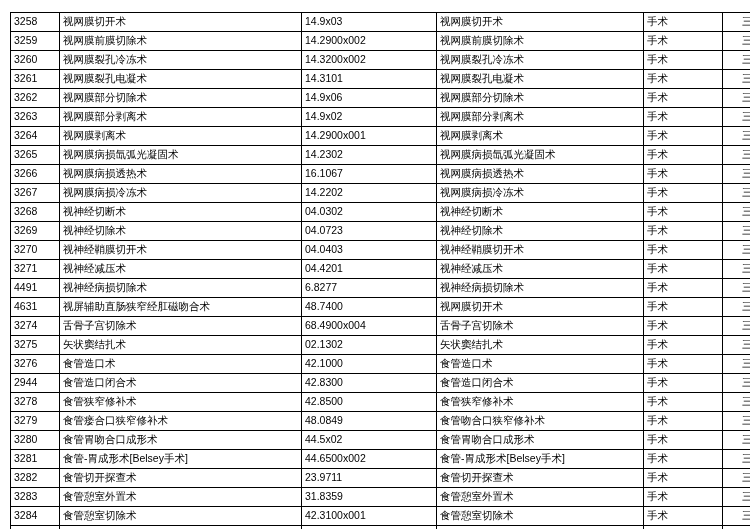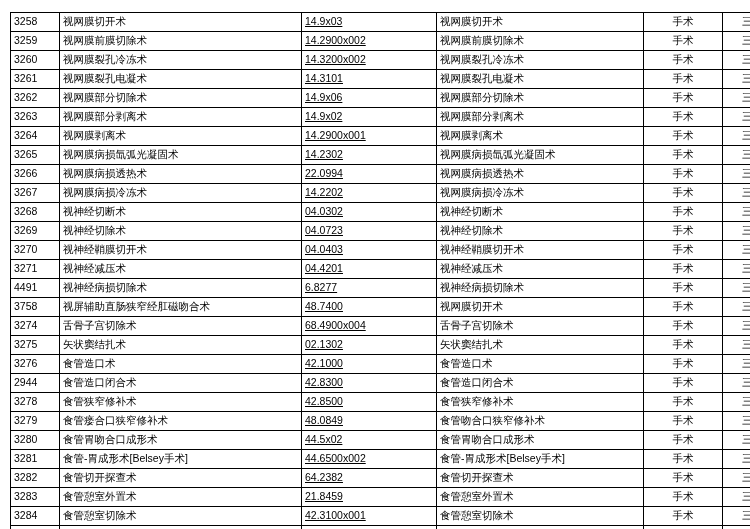--- a/index.html
+++ b/index.html
@@ -44,30 +44,29 @@
   }
   td.c-name {
     width: 235px;
     text-align: left;
     padding-left: 5px;
   }
   td.c-icd {
     width: 128px;
     text-align: left;
     padding-left: 5px;
-    text-decoration: underline;
   }
   td.c-icdname {
     width: 200px;
     text-align: left;
     padding-left: 5px;
   }
   td.c-type {
     width: 72px;
-    text-align: center;
+    text-align: left;
   }
   td.c-level {
     width: 53px;
     text-align: center;
   }
 </style>
 </head>
 <body>
 
 <div class="page">
@@ -133,21 +132,21 @@
           <td class="c-code">3265</td>
           <td class="c-name">视网膜病损氙弧光凝固术</td>
           <td class="c-icd">14.2302</td>
           <td class="c-icdname">视网膜病损氙弧光凝固术</td>
           <td class="c-type">手术</td>
           <td class="c-level">三级</td>
         </tr>
         <tr>
           <td class="c-code">3266</td>
           <td class="c-name">视网膜病损透热术</td>
-          <td class="c-icd">22.0994</td>
+          <td class="c-icd">16.1067</td>
           <td class="c-icdname">视网膜病损透热术</td>
           <td class="c-type">手术</td>
           <td class="c-level">三级</td>
         </tr>
         <tr>
           <td class="c-code">3267</td>
           <td class="c-name">视网膜病损冷冻术</td>
           <td class="c-icd">14.2202</td>
           <td class="c-icdname">视网膜病损冷冻术</td>
           <td class="c-type">手术</td>
@@ -187,21 +186,21 @@
         </tr>
         <tr>
           <td class="c-code">4491</td>
           <td class="c-name">视神经病损切除术</td>
           <td class="c-icd">6.8277</td>
           <td class="c-icdname">视神经病损切除术</td>
           <td class="c-type">手术</td>
           <td class="c-level">三级</td>
         </tr>
         <tr>
-          <td class="c-code">3758</td>
+          <td class="c-code">4631</td>
           <td class="c-name">视屏辅助直肠狭窄经肛磁吻合术</td>
           <td class="c-icd">48.7400</td>
           <td class="c-icdname">视网膜切开术</td>
           <td class="c-type">手术</td>
           <td class="c-level">三级</td>
         </tr>
         <tr>
           <td class="c-code">3274</td>
           <td class="c-name">舌骨子宫切除术</td>
           <td class="c-icd">68.4900x004</td>
@@ -261,29 +260,29 @@
           <td class="c-code">3281</td>
           <td class="c-name">食管-胃成形术[Belsey手术]</td>
           <td class="c-icd">44.6500x002</td>
           <td class="c-icdname">食管-胃成形术[Belsey手术]</td>
           <td class="c-type">手术</td>
           <td class="c-level">三级</td>
         </tr>
         <tr>
           <td class="c-code">3282</td>
           <td class="c-name">食管切开探查术</td>
-          <td class="c-icd">64.2382</td>
+          <td class="c-icd">23.9711</td>
           <td class="c-icdname">食管切开探查术</td>
           <td class="c-type">手术</td>
           <td class="c-level">三级</td>
         </tr>
         <tr>
           <td class="c-code">3283</td>
           <td class="c-name">食管憩室外置术</td>
-          <td class="c-icd">21.8459</td>
+          <td class="c-icd">31.8359</td>
           <td class="c-icdname">食管憩室外置术</td>
           <td class="c-type">手术</td>
           <td class="c-level">三级</td>
         </tr>
         <tr>
           <td class="c-code">3284</td>
           <td class="c-name">食管憩室切除术</td>
           <td class="c-icd">42.3100x001</td>
           <td class="c-icdname">食管憩室切除术</td>
           <td class="c-type">手术</td>

